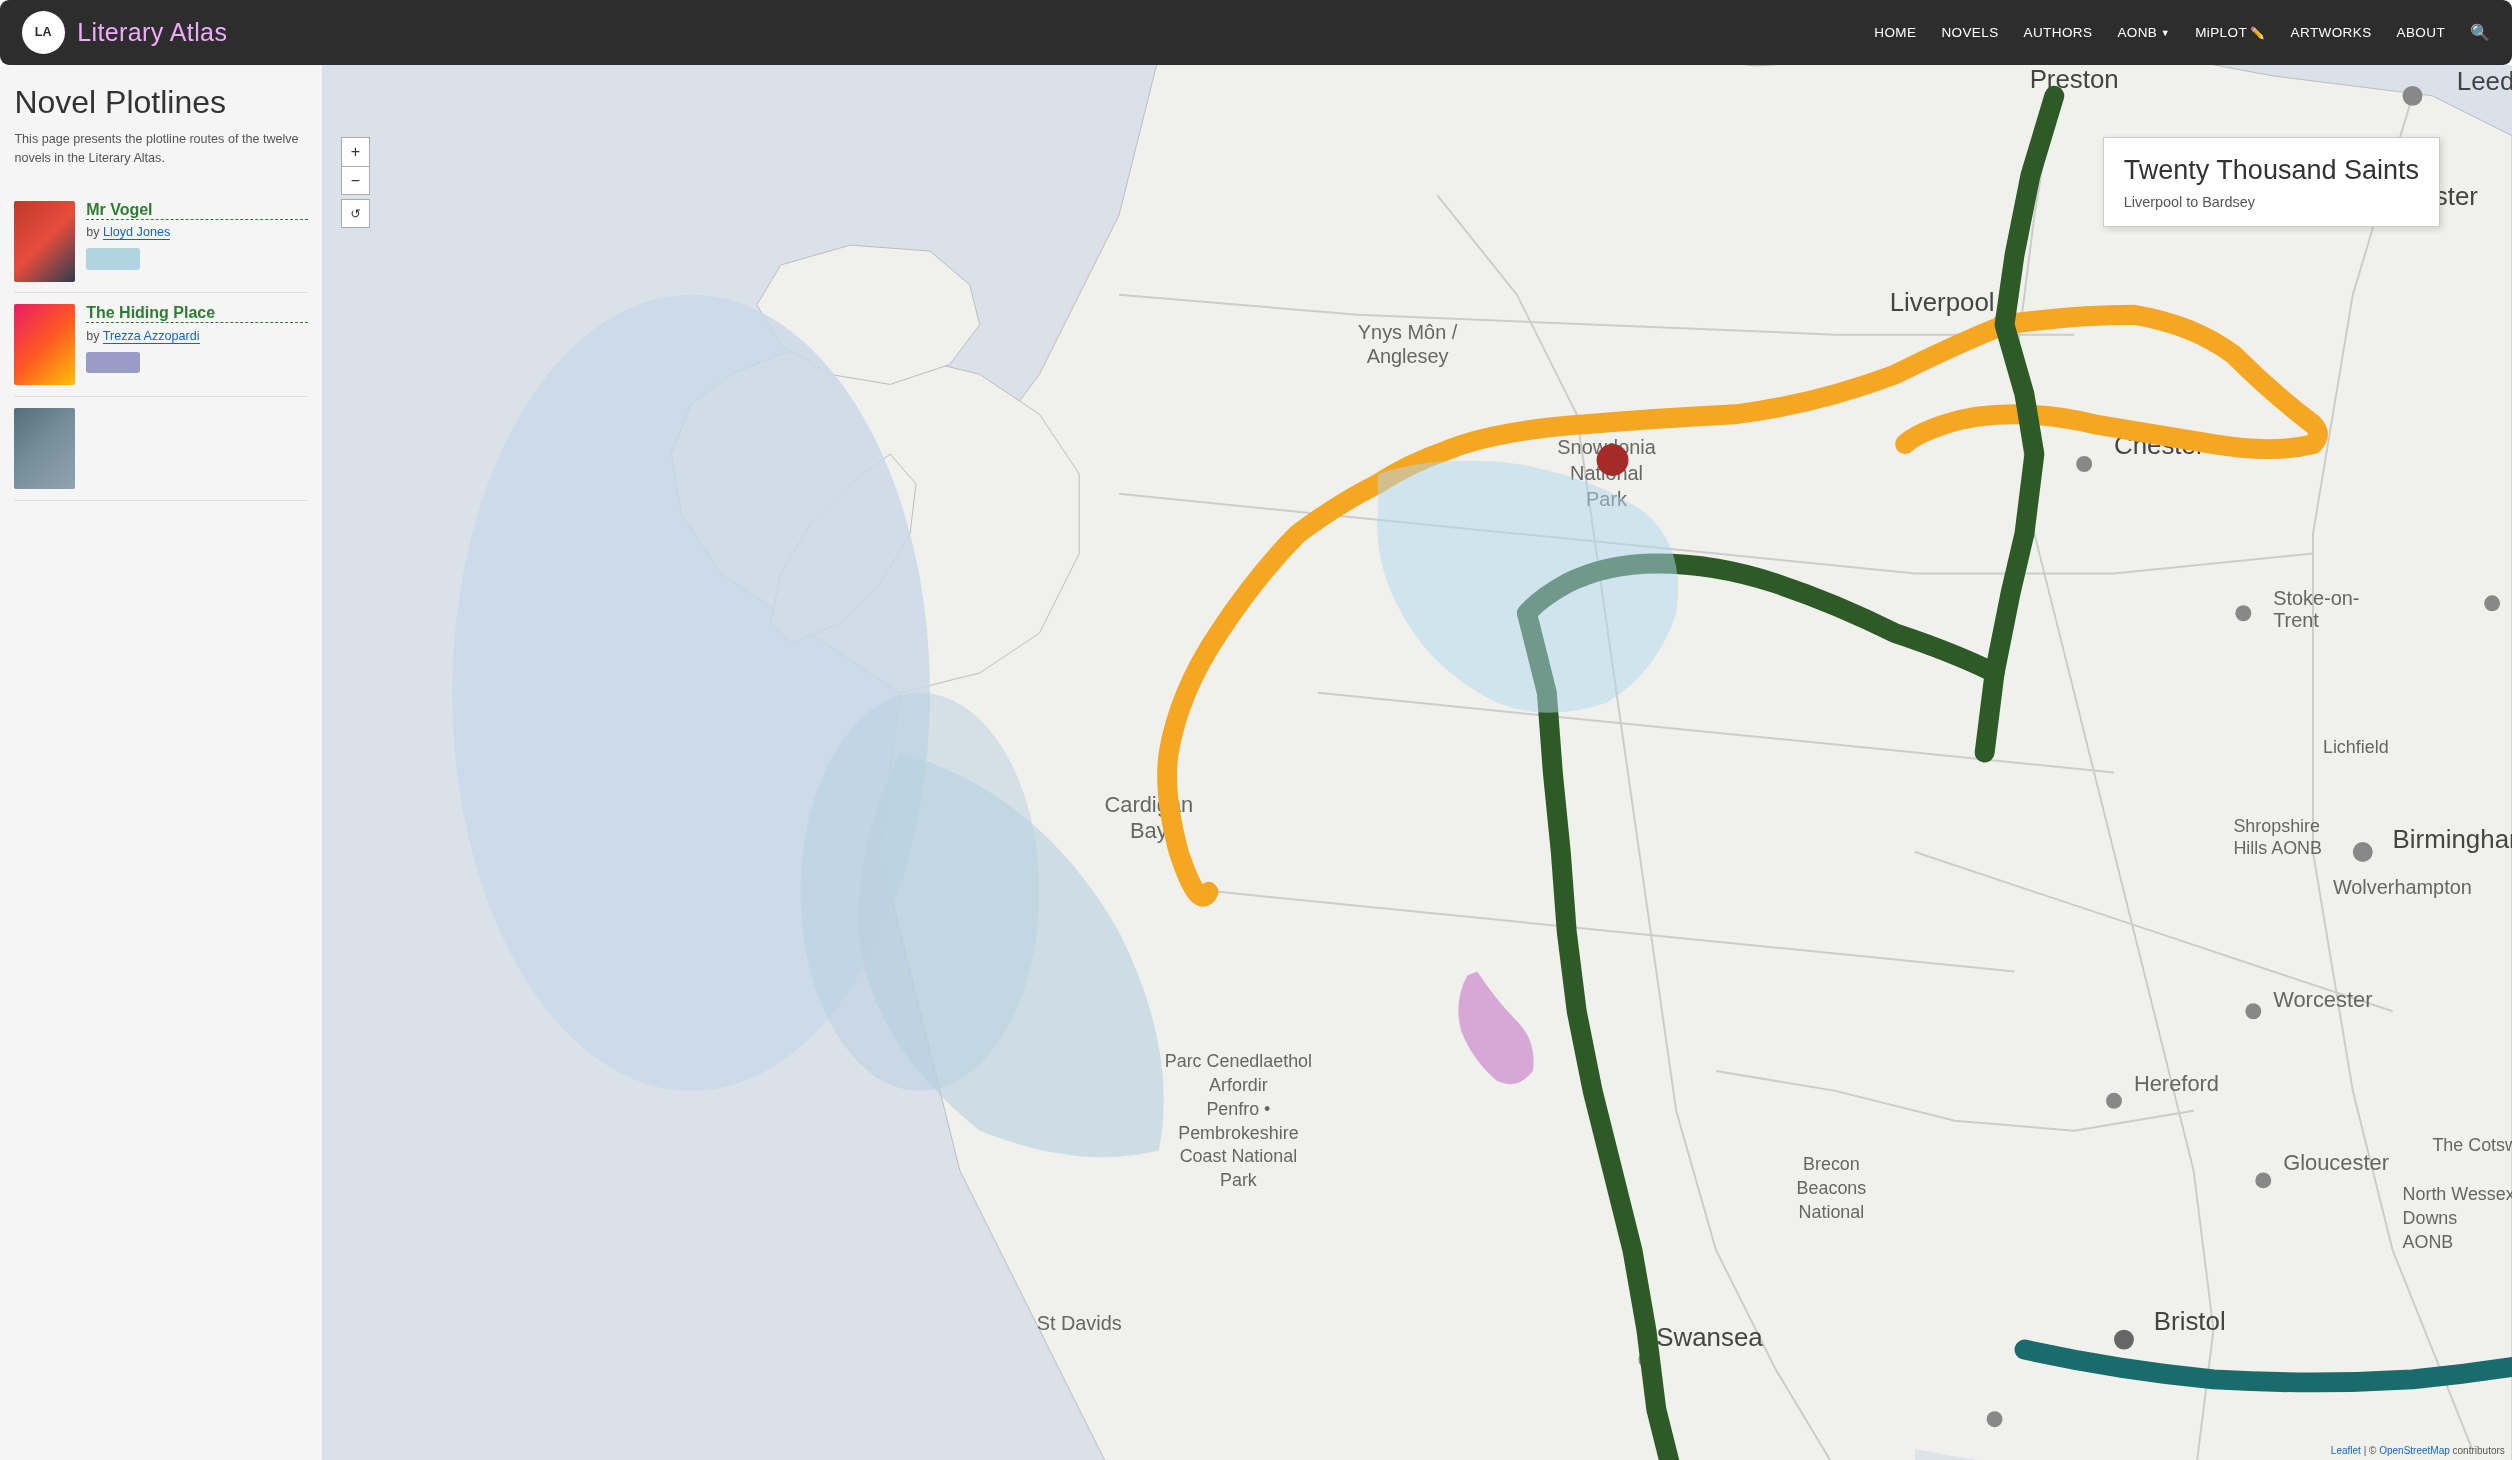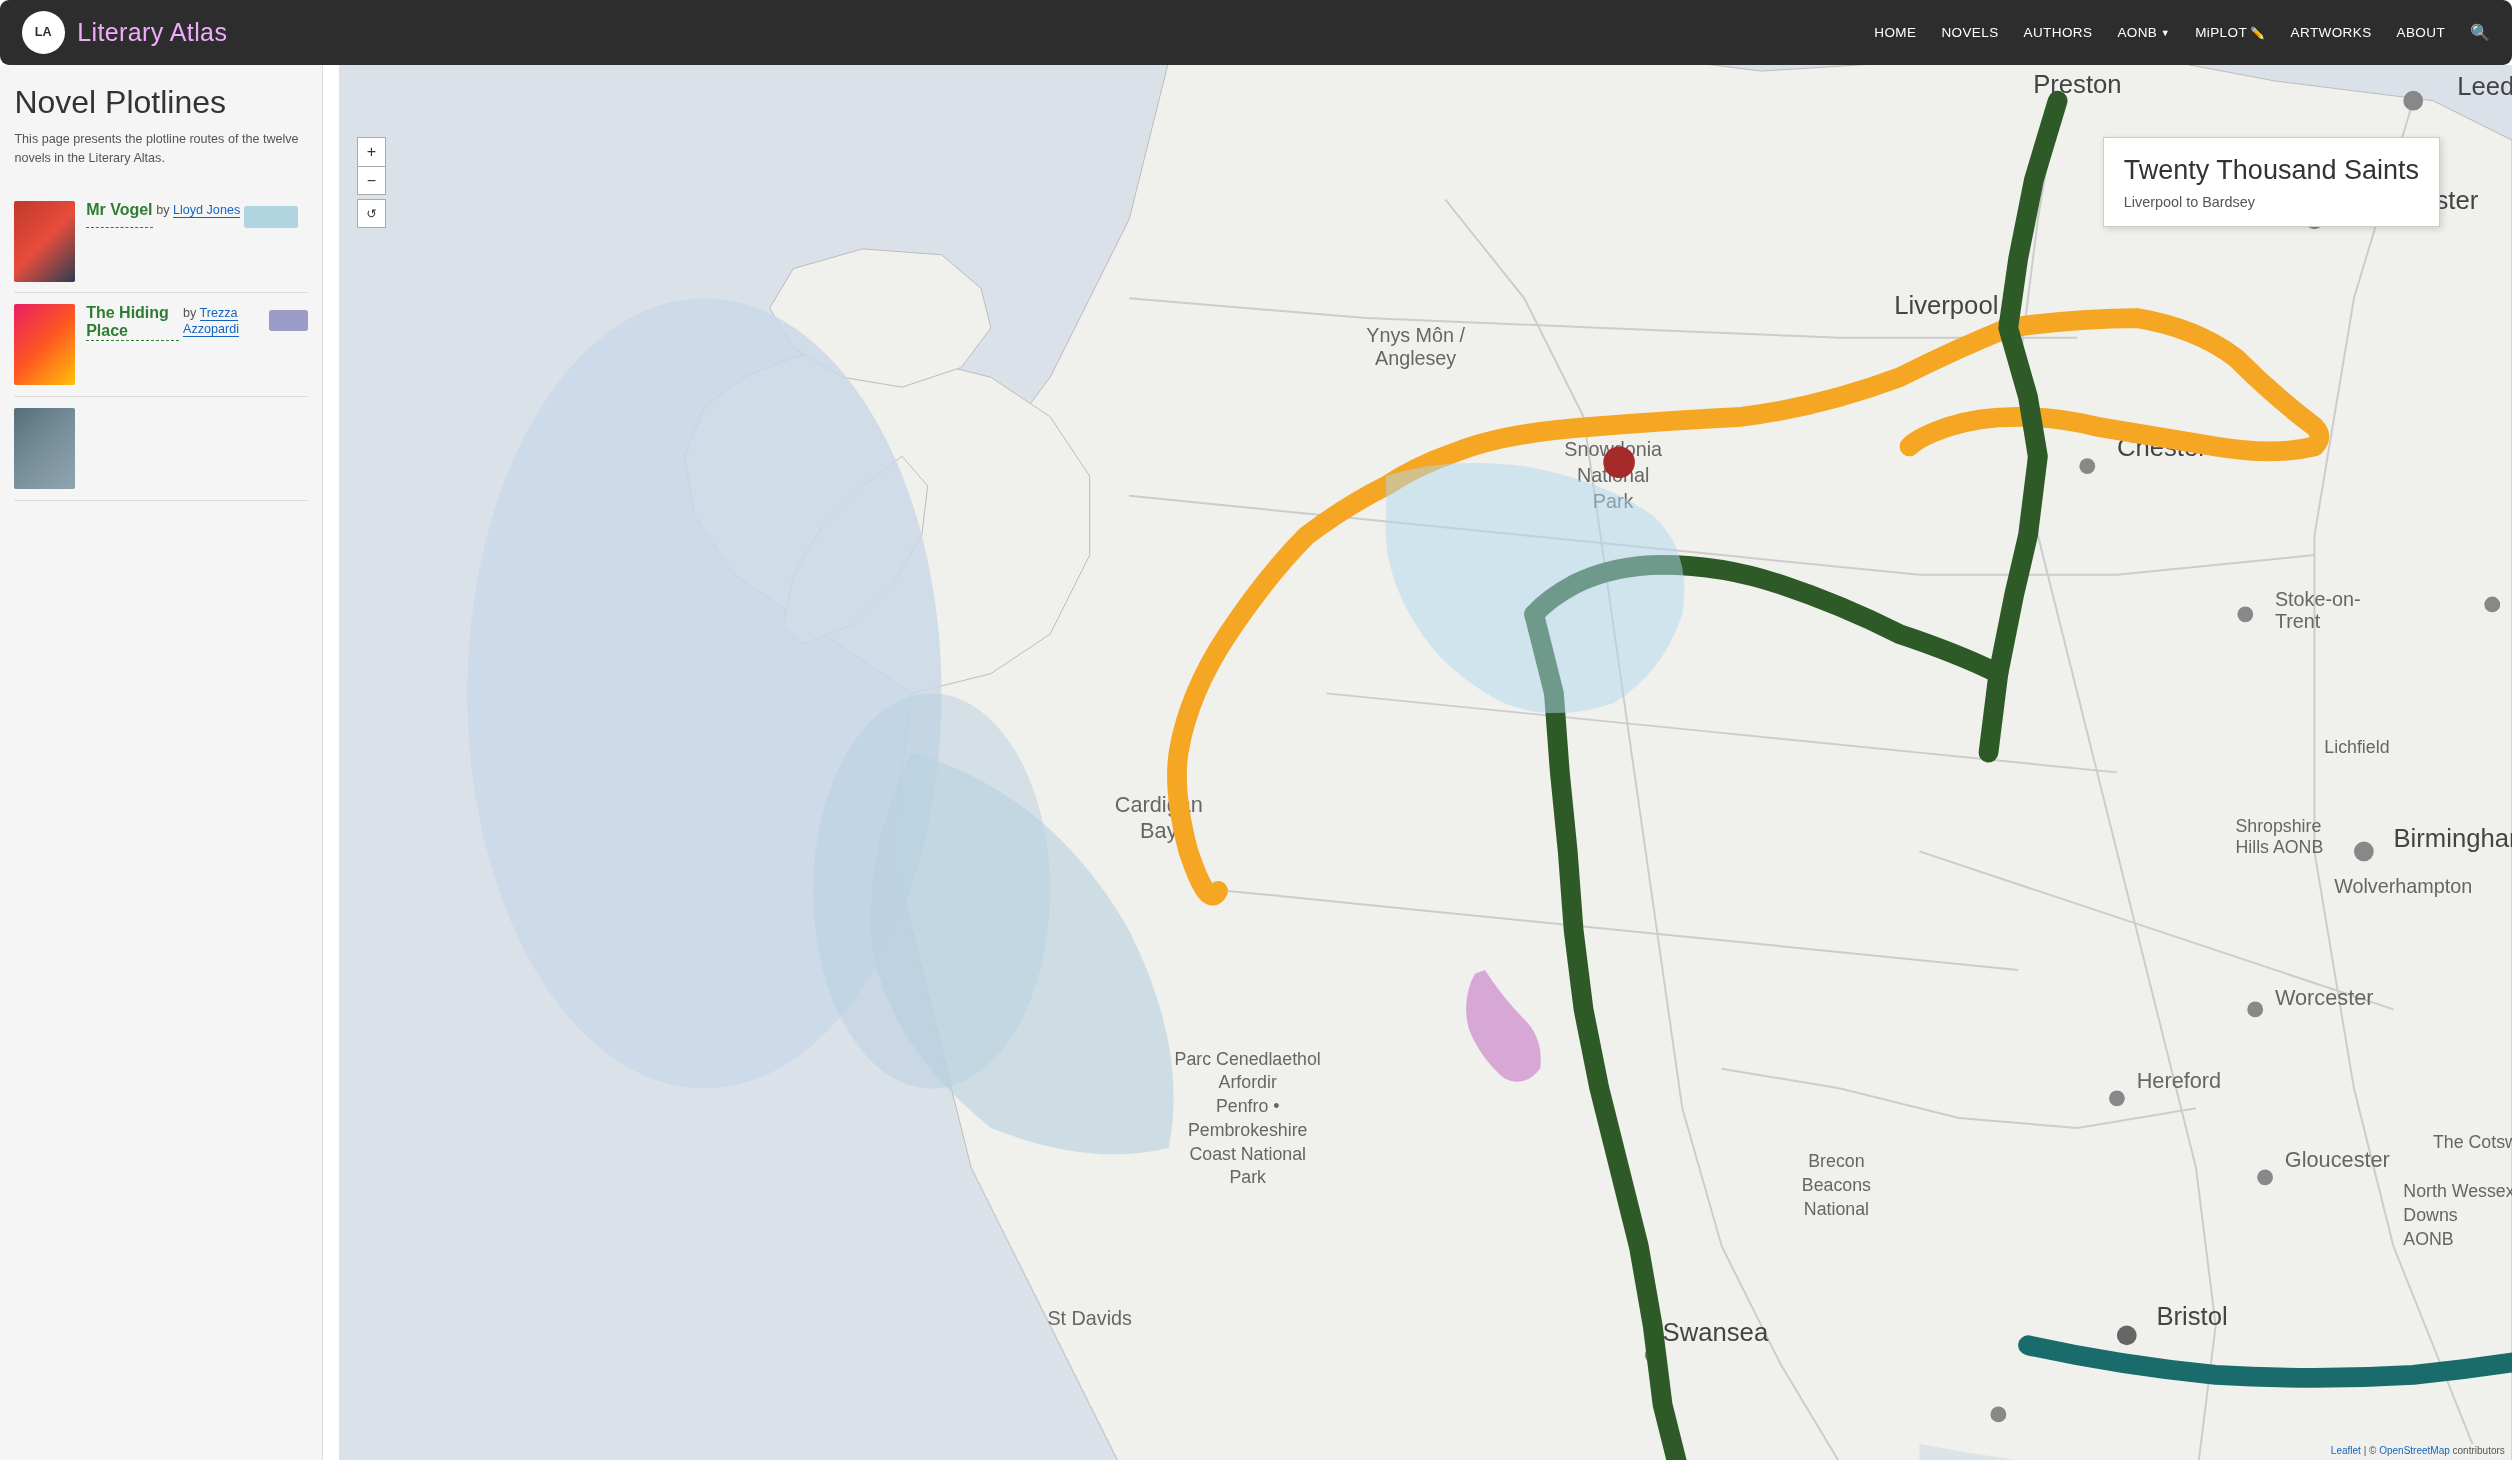--- a/index.html
+++ b/index.html
@@ -59,21 +59,20 @@
       align-items: center;
       gap: 3.6px;
     }
     .nav-dropdown-arrow { font-size: 9px; }
 
     
     #content {
       display: flex;
       flex: 1;
       overflow: hidden;
-      gap: 16px;
     }
 
     
     #sidebar {
       width: 323px;
       min-width: 323px;
       background: #f5f5f5;
       overflow-y: auto;
       padding: 18px 14.4px;
       border-right: 0.9px solid #ddd;
@@ -108,21 +107,21 @@
       overflow: hidden;
     }
     .novel-cover-img {
       width: 100%;
       height: 100%;
       object-fit: cover;
     }
     .novel-info {
       flex: 1;
       display: flex;
-      flex-direction: row;
+      flex-direction: column;
       gap: 3.6px;
     }
     .novel-title {
       font-size: 16px;
       font-weight: bold;
       color: #2e7d32;
       text-decoration: none;
       border-bottom: 1.8px dashed #2e7d32;
       display: inline-block;
       cursor: pointer;

